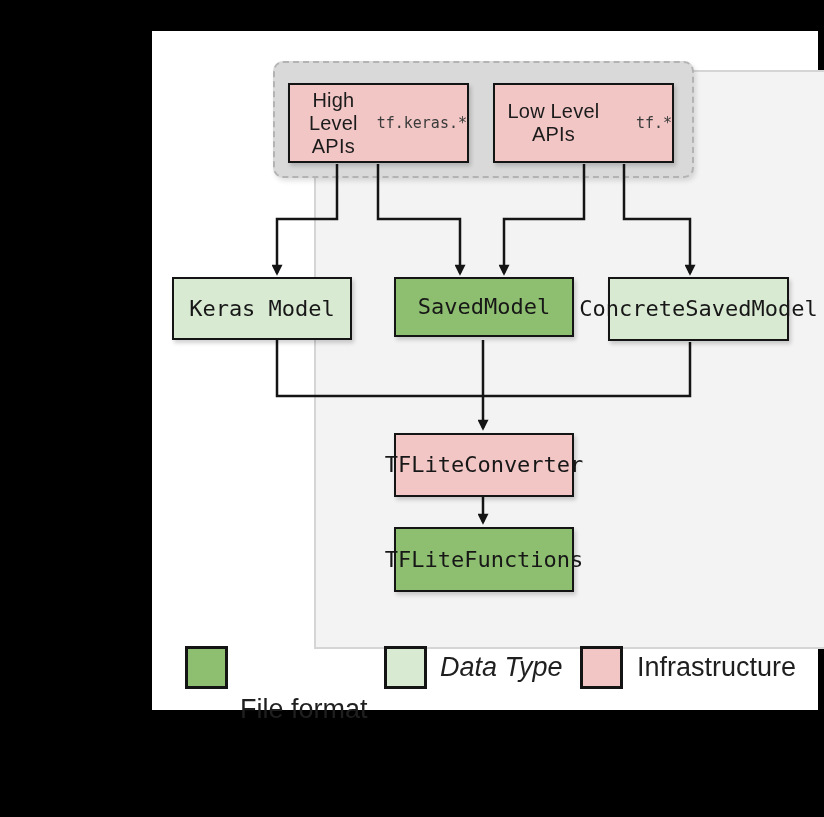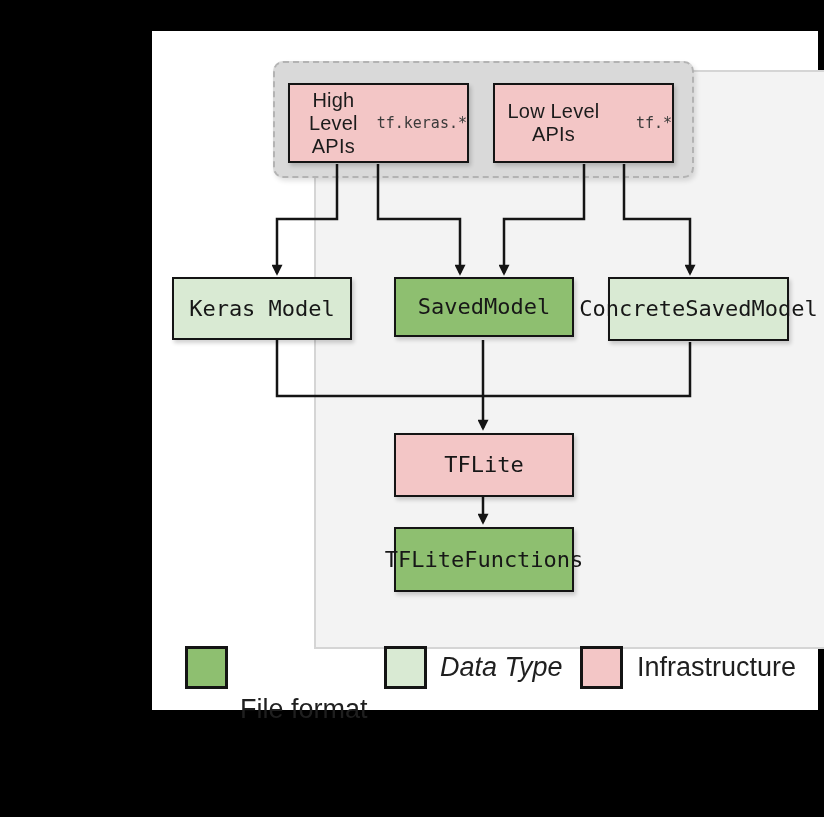--- a/index.html
+++ b/index.html
@@ -94,20 +94,21 @@
     <div class="mono-label">SavedModel</div>
   </div>
 
   <div class="node node-concrete" style="background-color: rgb(217, 234, 211);">
     <div class="mono-label">Concrete</div>
     <div class="mono-label">SavedModel</div>
   </div>
 
   <div class="node node-converter" style="background-color: rgb(243, 198, 198);">
     <div class="mono-label">TFLite</div>
+    <div class="mono-label">Converter</div>
   </div>
 
   <div class="node node-flatbuffer" style="background-color: rgb(142, 191, 112);">
     <div class="mono-label">TFLite</div>
     <div class="mono-label">Functions</div>
   </div>
 
   <div>
     <div class="legend-swatch sw1" style="background-color: rgb(142, 191, 112);"></div>
     <div class="legend-label lb1">File format</div>

